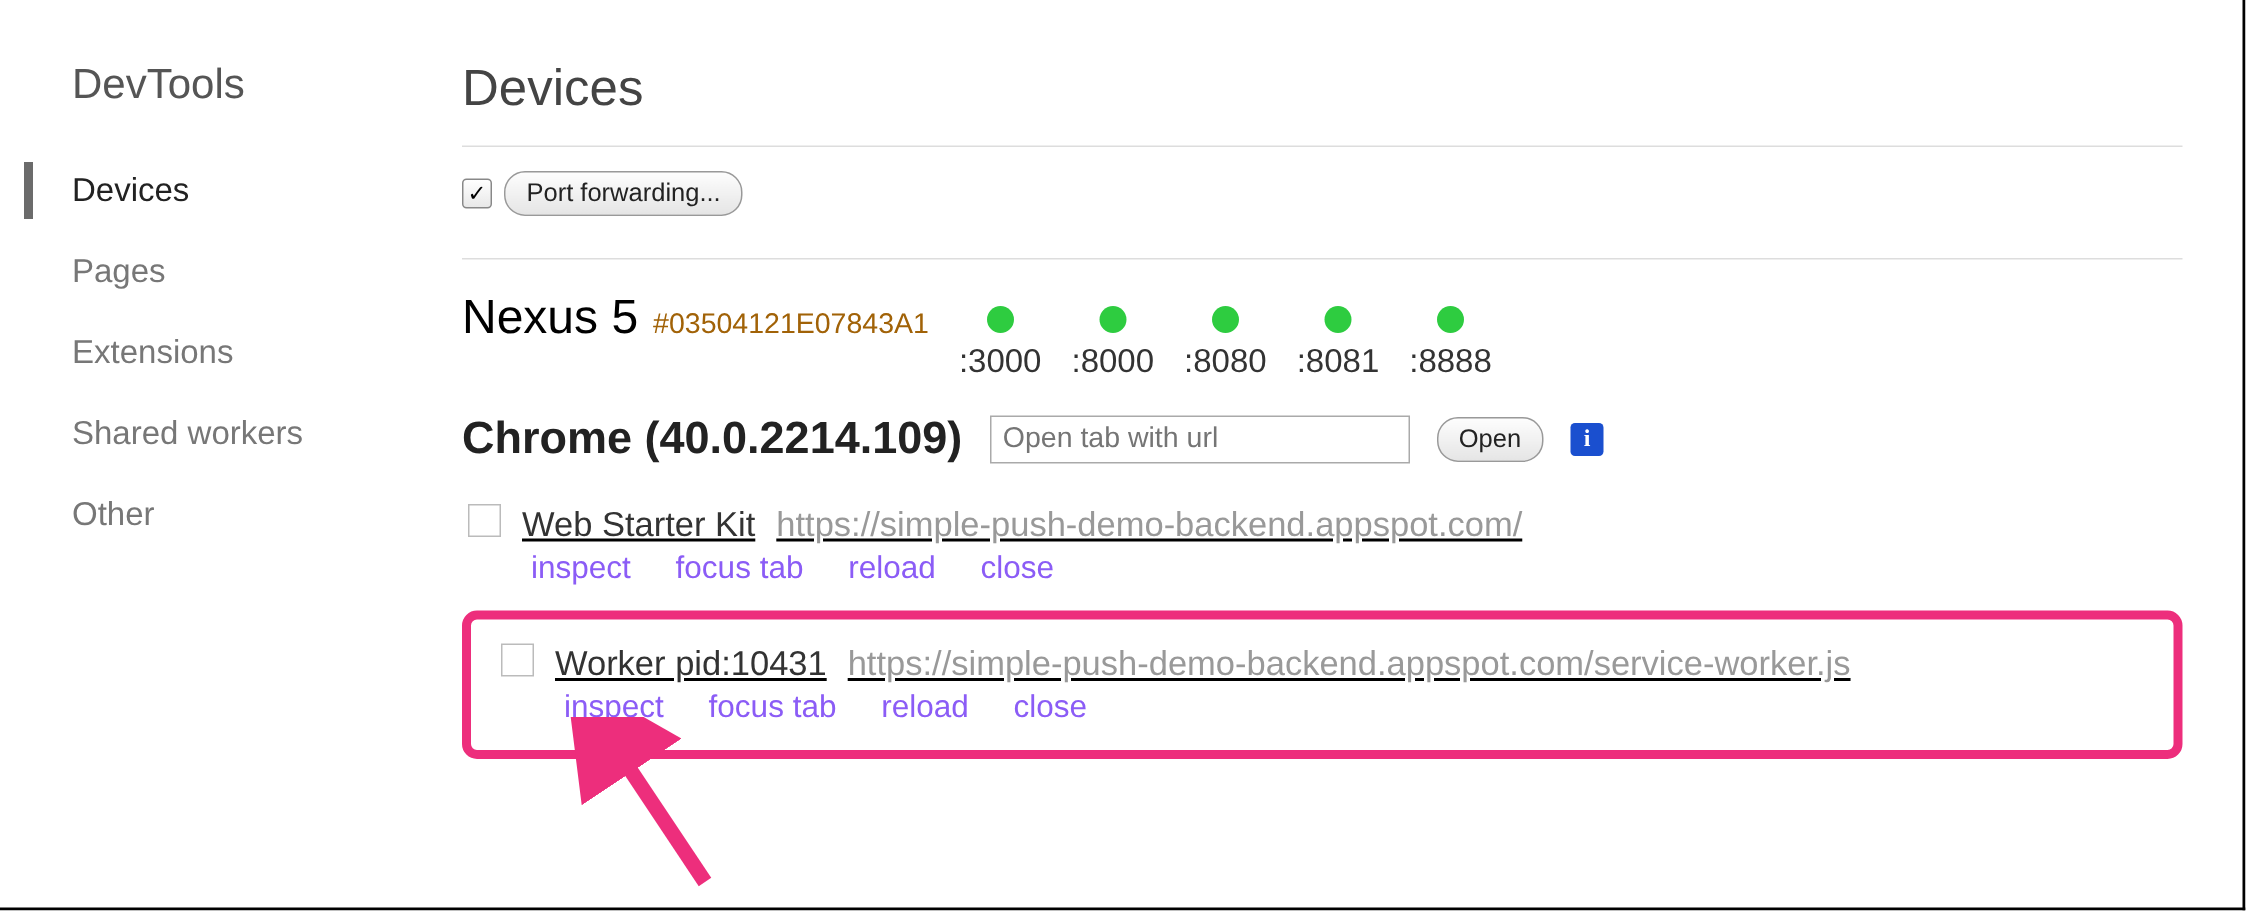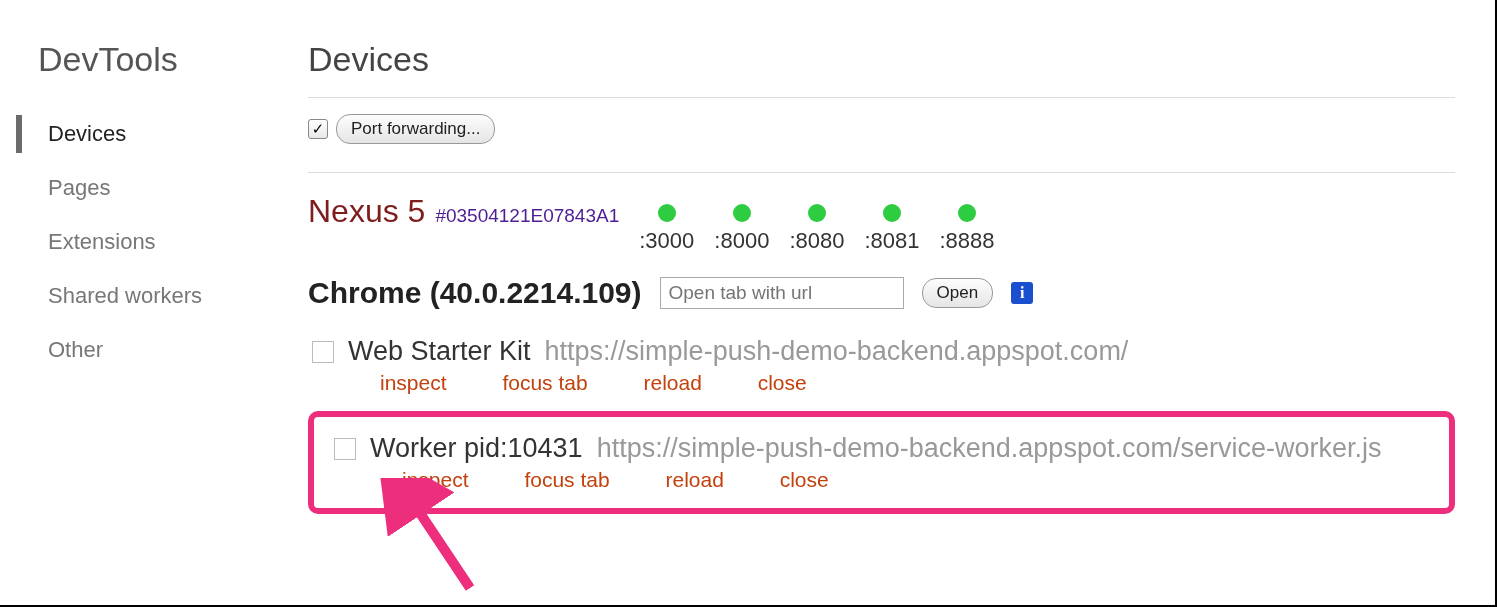--- a/index.html
+++ b/index.html
@@ -18,24 +18,24 @@
       border: 2px solid #000;
       border-top: none;
       border-left: none;
     }
     .sidebar {
       width: 280px;
       padding: 40px 0 0 0;
       position: relative;
     }
     .sidebar-title {
-      font-size: 34px;
+      font-size: 28px;
       color: #555;
       font-weight: 400;
-      padding-left: 38px;
+      padding-left: 48px;
       margin-bottom: 28px;
     }
     .sidebar-item {
       font-size: 22px;
       padding: 14px 0 14px 48px;
       color: #777;
       cursor: pointer;
     }
     .sidebar-item.active {
       color: #222;
@@ -98,26 +98,26 @@
     }
     .device-header {
       display: flex;
       align-items: baseline;
       gap: 10px;
       flex-wrap: wrap;
       margin-bottom: 22px;
     }
     .device-name {
       font-size: 32px;
-      color: #7f1d1d;
+      color: #000000;
       font-weight: 400;
     }
     .device-id {
       font-size: 19px;
-      color: #4c1d95;
+      color: #a16207;
     }
     .port {
       display: inline-flex;
       align-items: center;
       gap: 6px;
       font-size: 22px;
       color: #333;
       margin-left: 10px;
       flex-direction: column;
     }
@@ -135,21 +135,21 @@
       margin-bottom: 18px;
     }
     .browser-label {
       font-size: 30px;
       font-weight: 600;
       color: #222;
     }
     .url-input {
       font-size: 19px;
       padding: 4px 8px;
-      width: 244px;
+      width: 280px;
       border: 1px solid #aaa;
       color: #999;
     }
     .info-icon {
       width: 22px;
       height: 22px;
       background: #1a4fcf;
       color: #fff;
       font-family: Georgia, serif;
       font-weight: bold;
@@ -157,43 +157,43 @@
       display: inline-flex;
       align-items: center;
       justify-content: center;
       border-radius: 3px;
     }
     .tab-item {
       padding: 8px 0 8px 4px;
     }
     .tab-line1 {
       display: flex;
-      align-items: center;
+      align-items: flex-start;
       gap: 14px;
-      font-size: 27px;
+      font-size: 23px;
+      text-decoration: underline;
     }
     .empty-check {
       width: 22px;
       height: 22px;
       border: 1px solid #bbb;
       background: #fff;
     }
     .tab-title { color: #333; }
     .tab-url { color: #999; }
     .tab-actions {
       margin-left: 42px;
       margin-top: 4px;
       font-size: 21px;
     }
     .tab-actions a {
-      color: #c2410c;
+      color: #8b5cf6;
       text-decoration: none;
       margin-right: 24px;
       cursor: pointer;
-      margin-left: 26px;
     }
     .highlight-box {
       border: 6px solid #ed2e7c;
       border-radius: 10px;
       padding: 8px 16px;
       margin-top: 8px;
     }
     .arrow {
       position: absolute;
       left: 380px;

